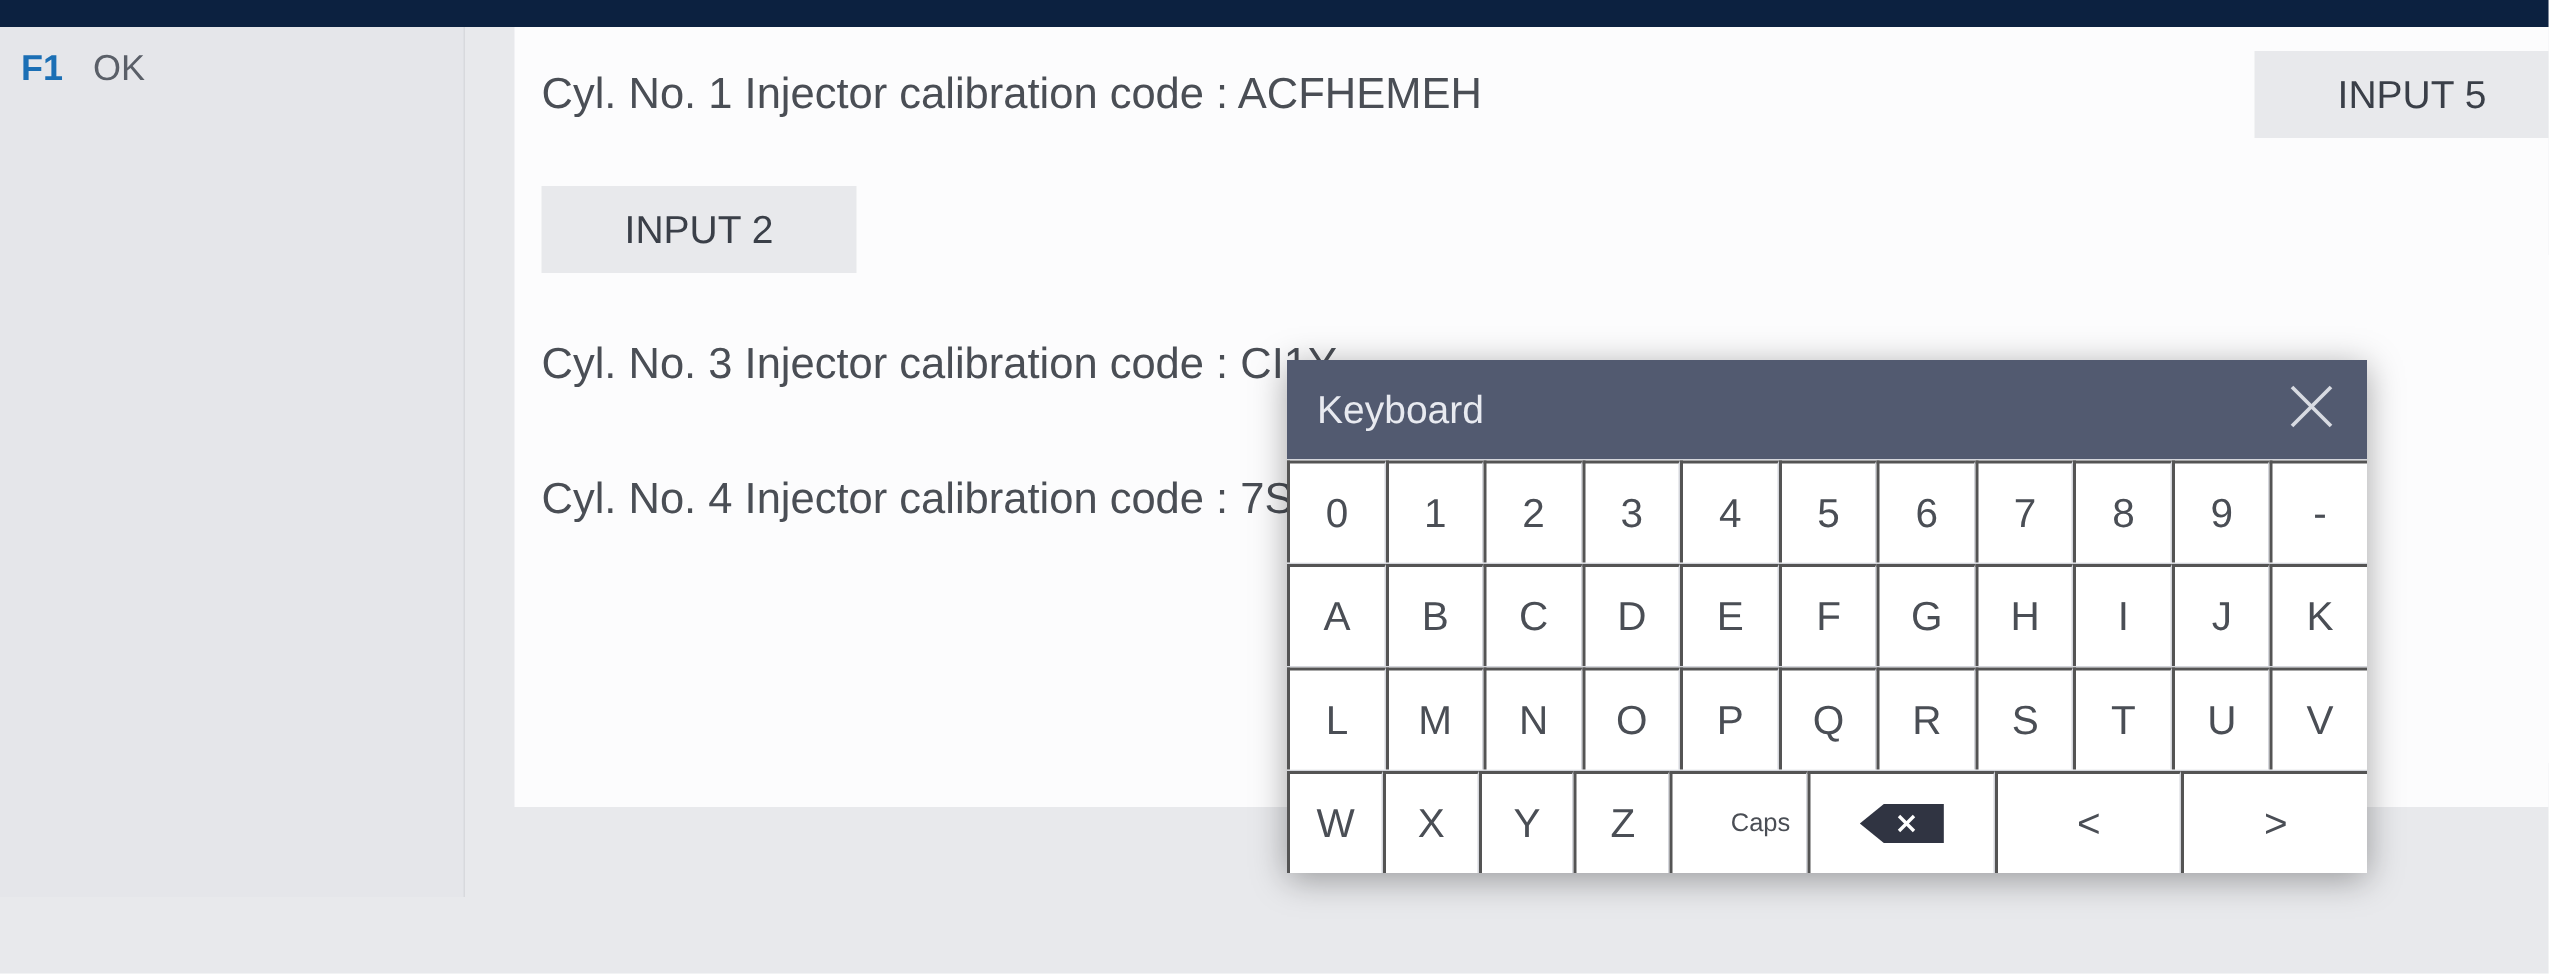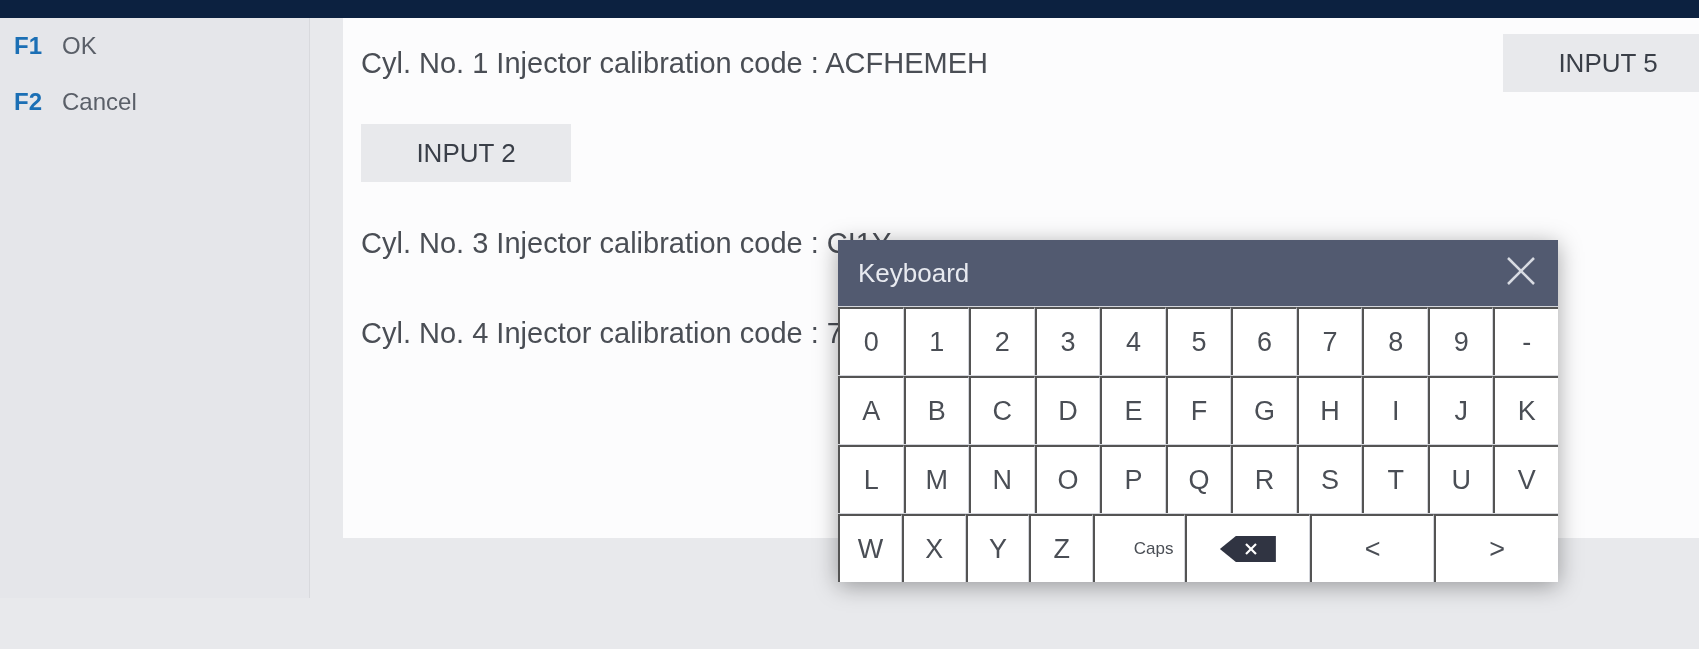--- a/index.html
+++ b/index.html
@@ -67,21 +67,21 @@
       display: flex;
       align-items: center;
       justify-content: center;
       font-size: 26px;
       color: #3a3f48;
       cursor: pointer;
       border: none;
     }
     .keyboard {
       position: absolute;
-      left: 838px;
+      left: 858px;
       top: 222px;
       width: 720px;
       background: #fff;
       box-shadow: 0 4px 22px rgba(0,0,0,0.35);
       z-index: 10;
     }
     .keyboard-header {
       background: #525a70;
       height: 66px;
       display: flex;
@@ -138,24 +138,20 @@
       display: block;
     }
   </style>
 </head>
 <body>
 
 <div class="sidebar">
   <div class="sidebar-item">
     <span class="fkey">F1</span>
     <span>OK</span>
-  </div>
-  <div class="sidebar-item">
-    <span class="fkey">F2</span>
-    <span>Cancel</span>
   </div>
 </div>
 
 <div class="main">
   <div class="row">
     <span class="code-text">Cyl. No. 1 Injector calibration code : ACFHEMEH</span>
     <button class="input-btn">INPUT 5</button>
   </div>
   <div class="row">
     <button class="input-btn">INPUT 2</button>

